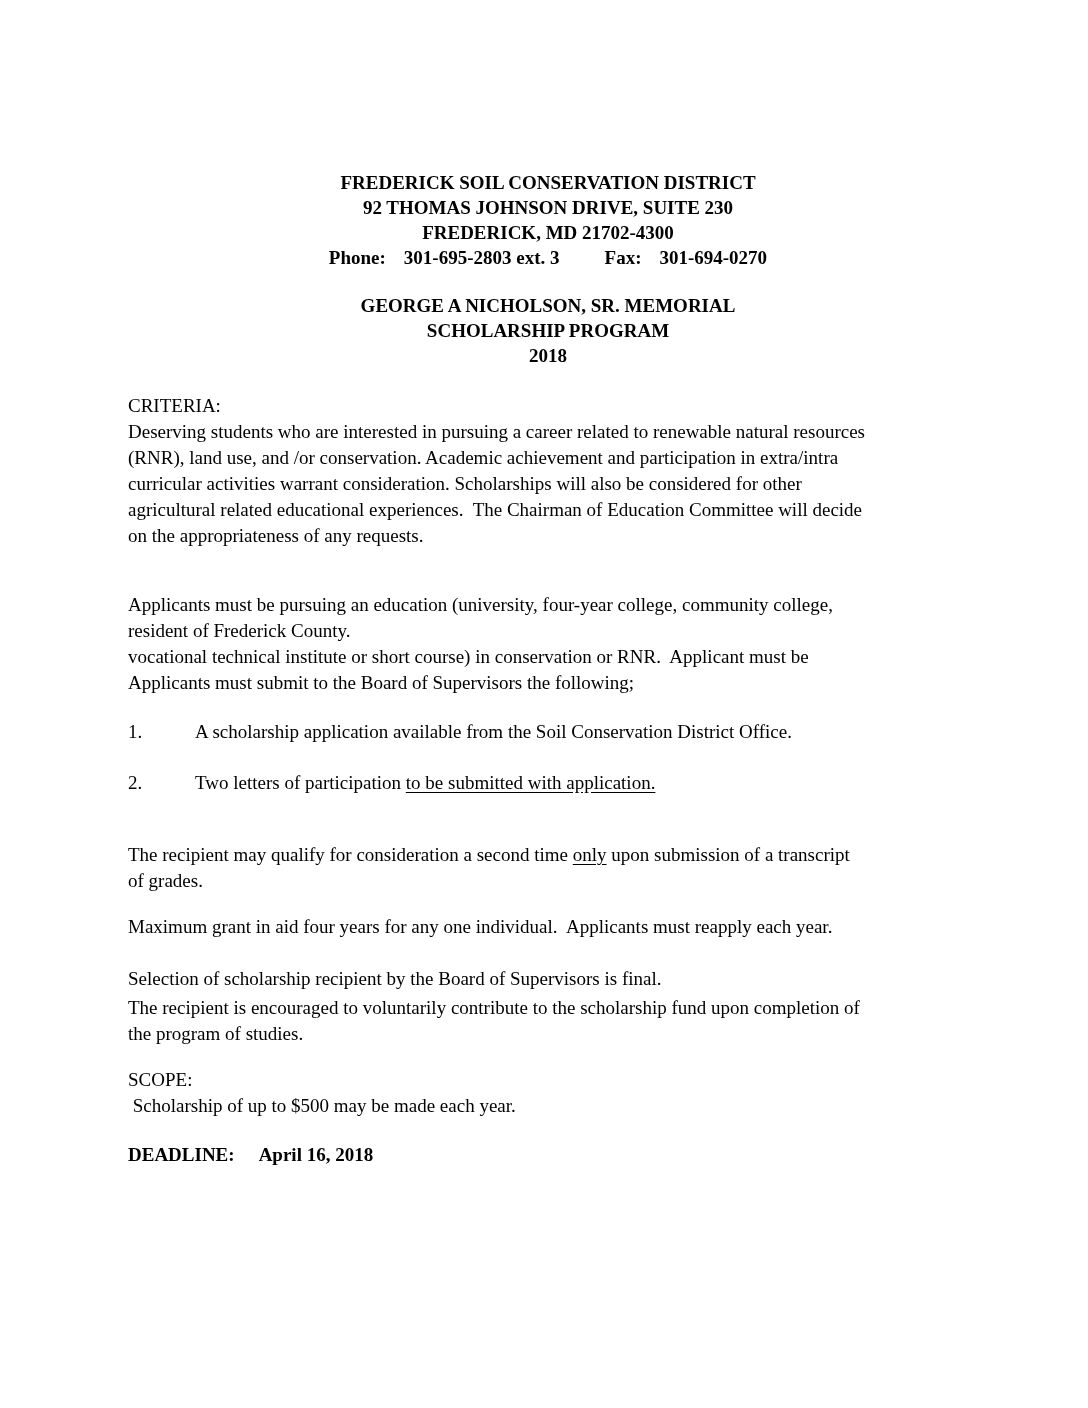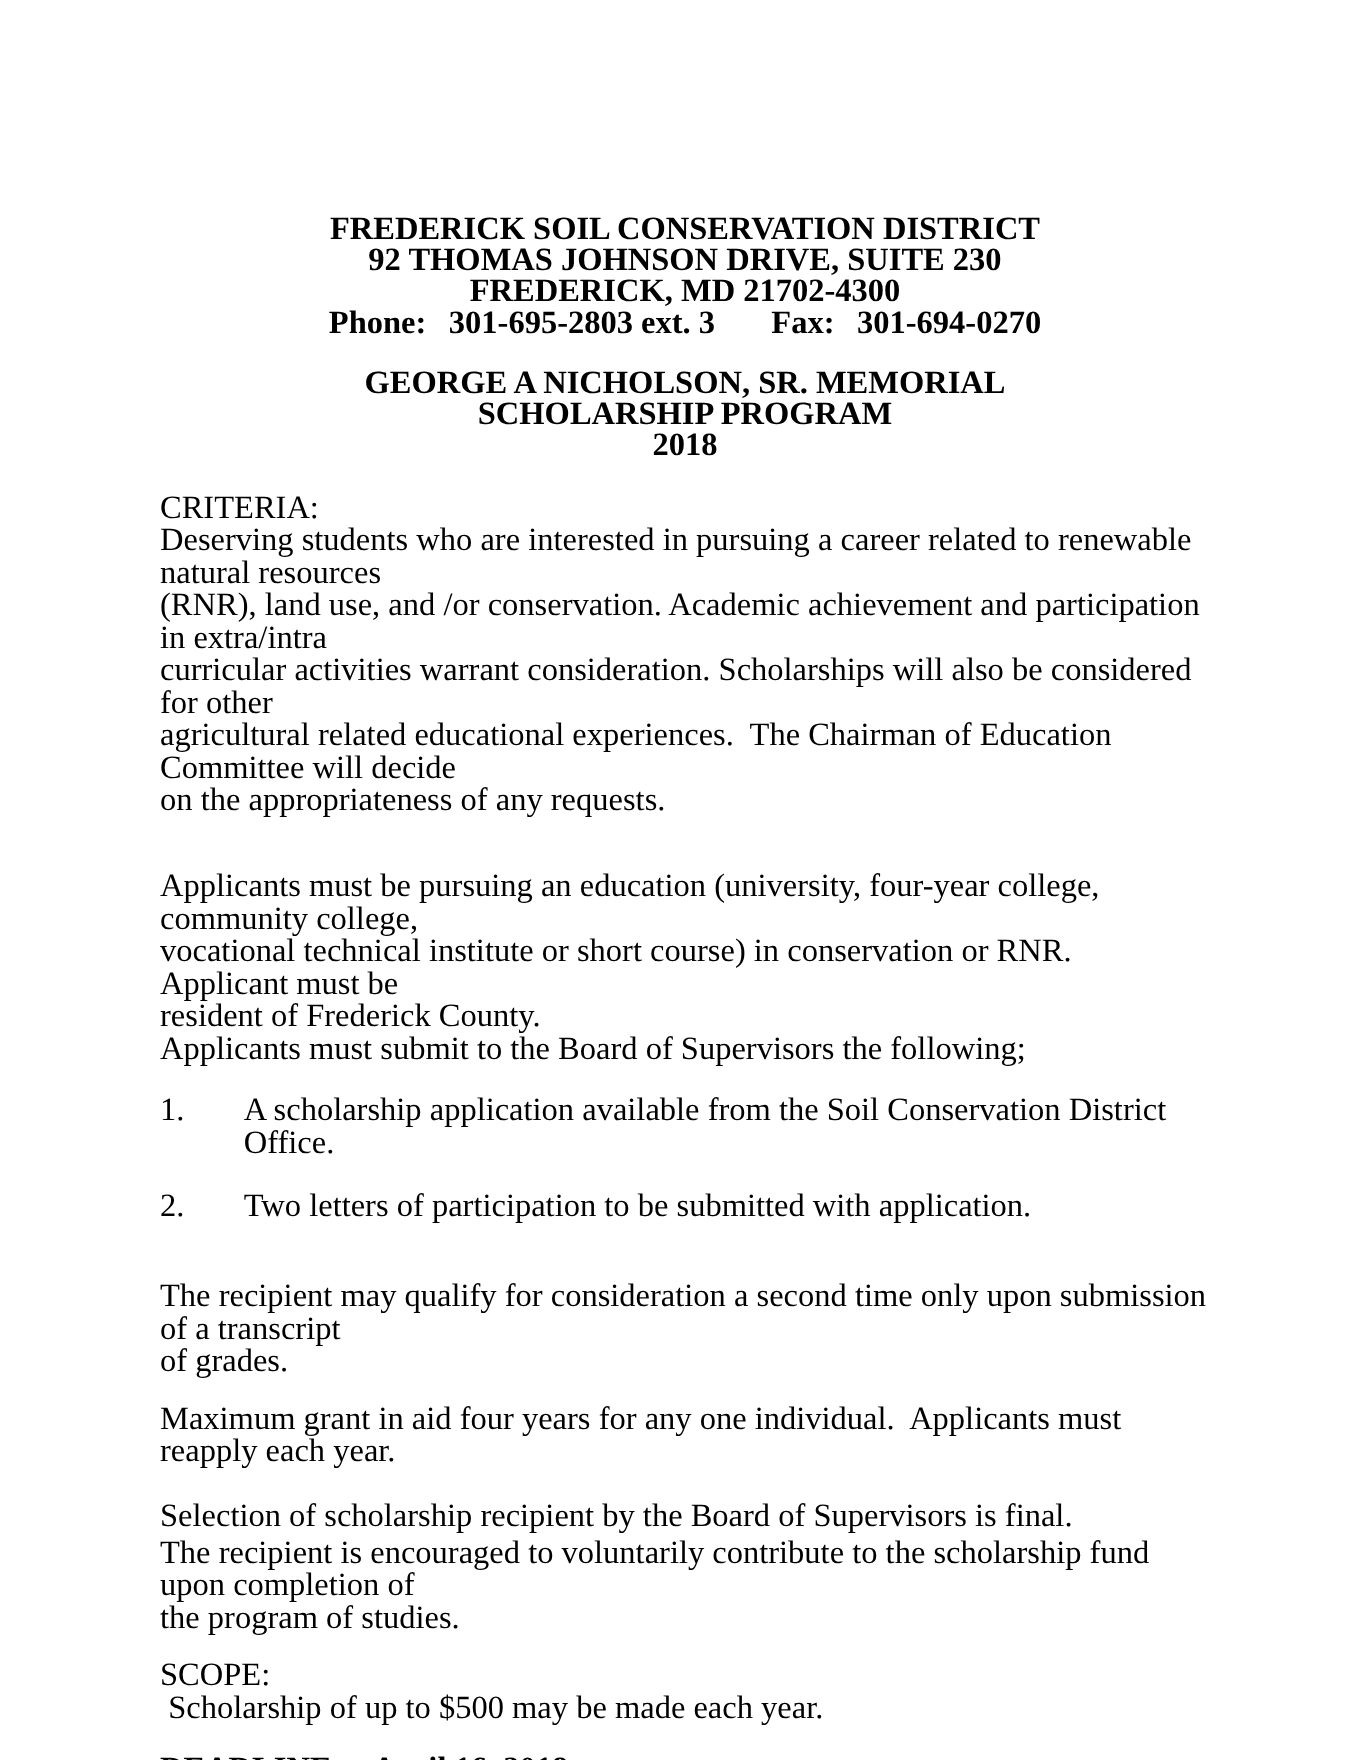--- a/index.html
+++ b/index.html
@@ -7,21 +7,21 @@
     padding: 0;
     background: #ffffff;
   }
   .page {
     position: relative;
     width: 1088px;
     height: 1408px;
     background: #ffffff;
     color: #000000;
     font-family: "Liberation Serif", serif;
-    font-size: 26px;
+    font-size: 19px;
     overflow: hidden;
   }
   .content {
     position: absolute;
     left: 128px;
     top: 170px;
     width: 840px;
   }
   .txt { white-space: pre-wrap; }
   .letterhead, .title-block { text-align: center; font-weight: bold; }
@@ -38,21 +38,21 @@
   .list-row.item1 { margin-top: 23px; }
   .list-row.item2 { margin-top: 25px; }
   .list-num { width: 67px; flex: 0 0 67px; }
   .para-requalify { margin-top: 46px; }
   .para-maxgrant { margin-top: 20px; line-height: 26px; }
   .para-selection { margin-top: 26px; line-height: 26px; }
   .para-contribute { margin-top: 3px; }
   .scope-block { margin-top: 20px; }
   .deadline-line { margin-top: 23px; line-height: 26px; font-weight: bold; }
   .deadline-value { margin-left: 24px; }
-  .u { text-underline-offset: 3px; }
+  .u { text-decoration: underline; text-underline-offset: 3px; }
 </style>
 </head>
 <body>
 
 <div class="page">
   <div class="content">
 
     <div class="letterhead">
       <div class="hline txt">FREDERICK SOIL CONSERVATION DISTRICT</div>
       <div class="hline txt">92 THOMAS JOHNSON DRIVE, SUITE 230</div>
@@ -72,22 +72,22 @@
     <div>
       <div class="bodyline txt">Deserving students who are interested in pursuing a career related to renewable natural resources</div>
       <div class="bodyline txt">(RNR), land use, and /or conservation. Academic achievement and participation in extra/intra</div>
       <div class="bodyline txt">curricular activities warrant consideration. Scholarships will also be considered for other</div>
       <div class="bodyline txt">agricultural related educational experiences.  The Chairman of Education Committee will decide</div>
       <div class="bodyline txt">on the appropriateness of any requests.</div>
     </div>
 
     <div class="para-education">
       <div class="bodyline txt">Applicants must be pursuing an education (university, four-year college, community college,</div>
+      <div class="bodyline txt">resident of Frederick County.</div>
       <div class="bodyline txt">vocational technical institute or short course) in conservation or RNR.  Applicant must be</div>
-      <div class="bodyline txt">resident of Frederick County.</div>
     </div>
 
     <div class="para-submit txt">Applicants must submit to the Board of Supervisors the following;</div>
 
     <div class="list-row item1">
       <span class="list-num txt">1.</span>
       <span class="txt">A scholarship application available from the Soil Conservation District Office.</span>
     </div>
 
     <div class="list-row item2">

